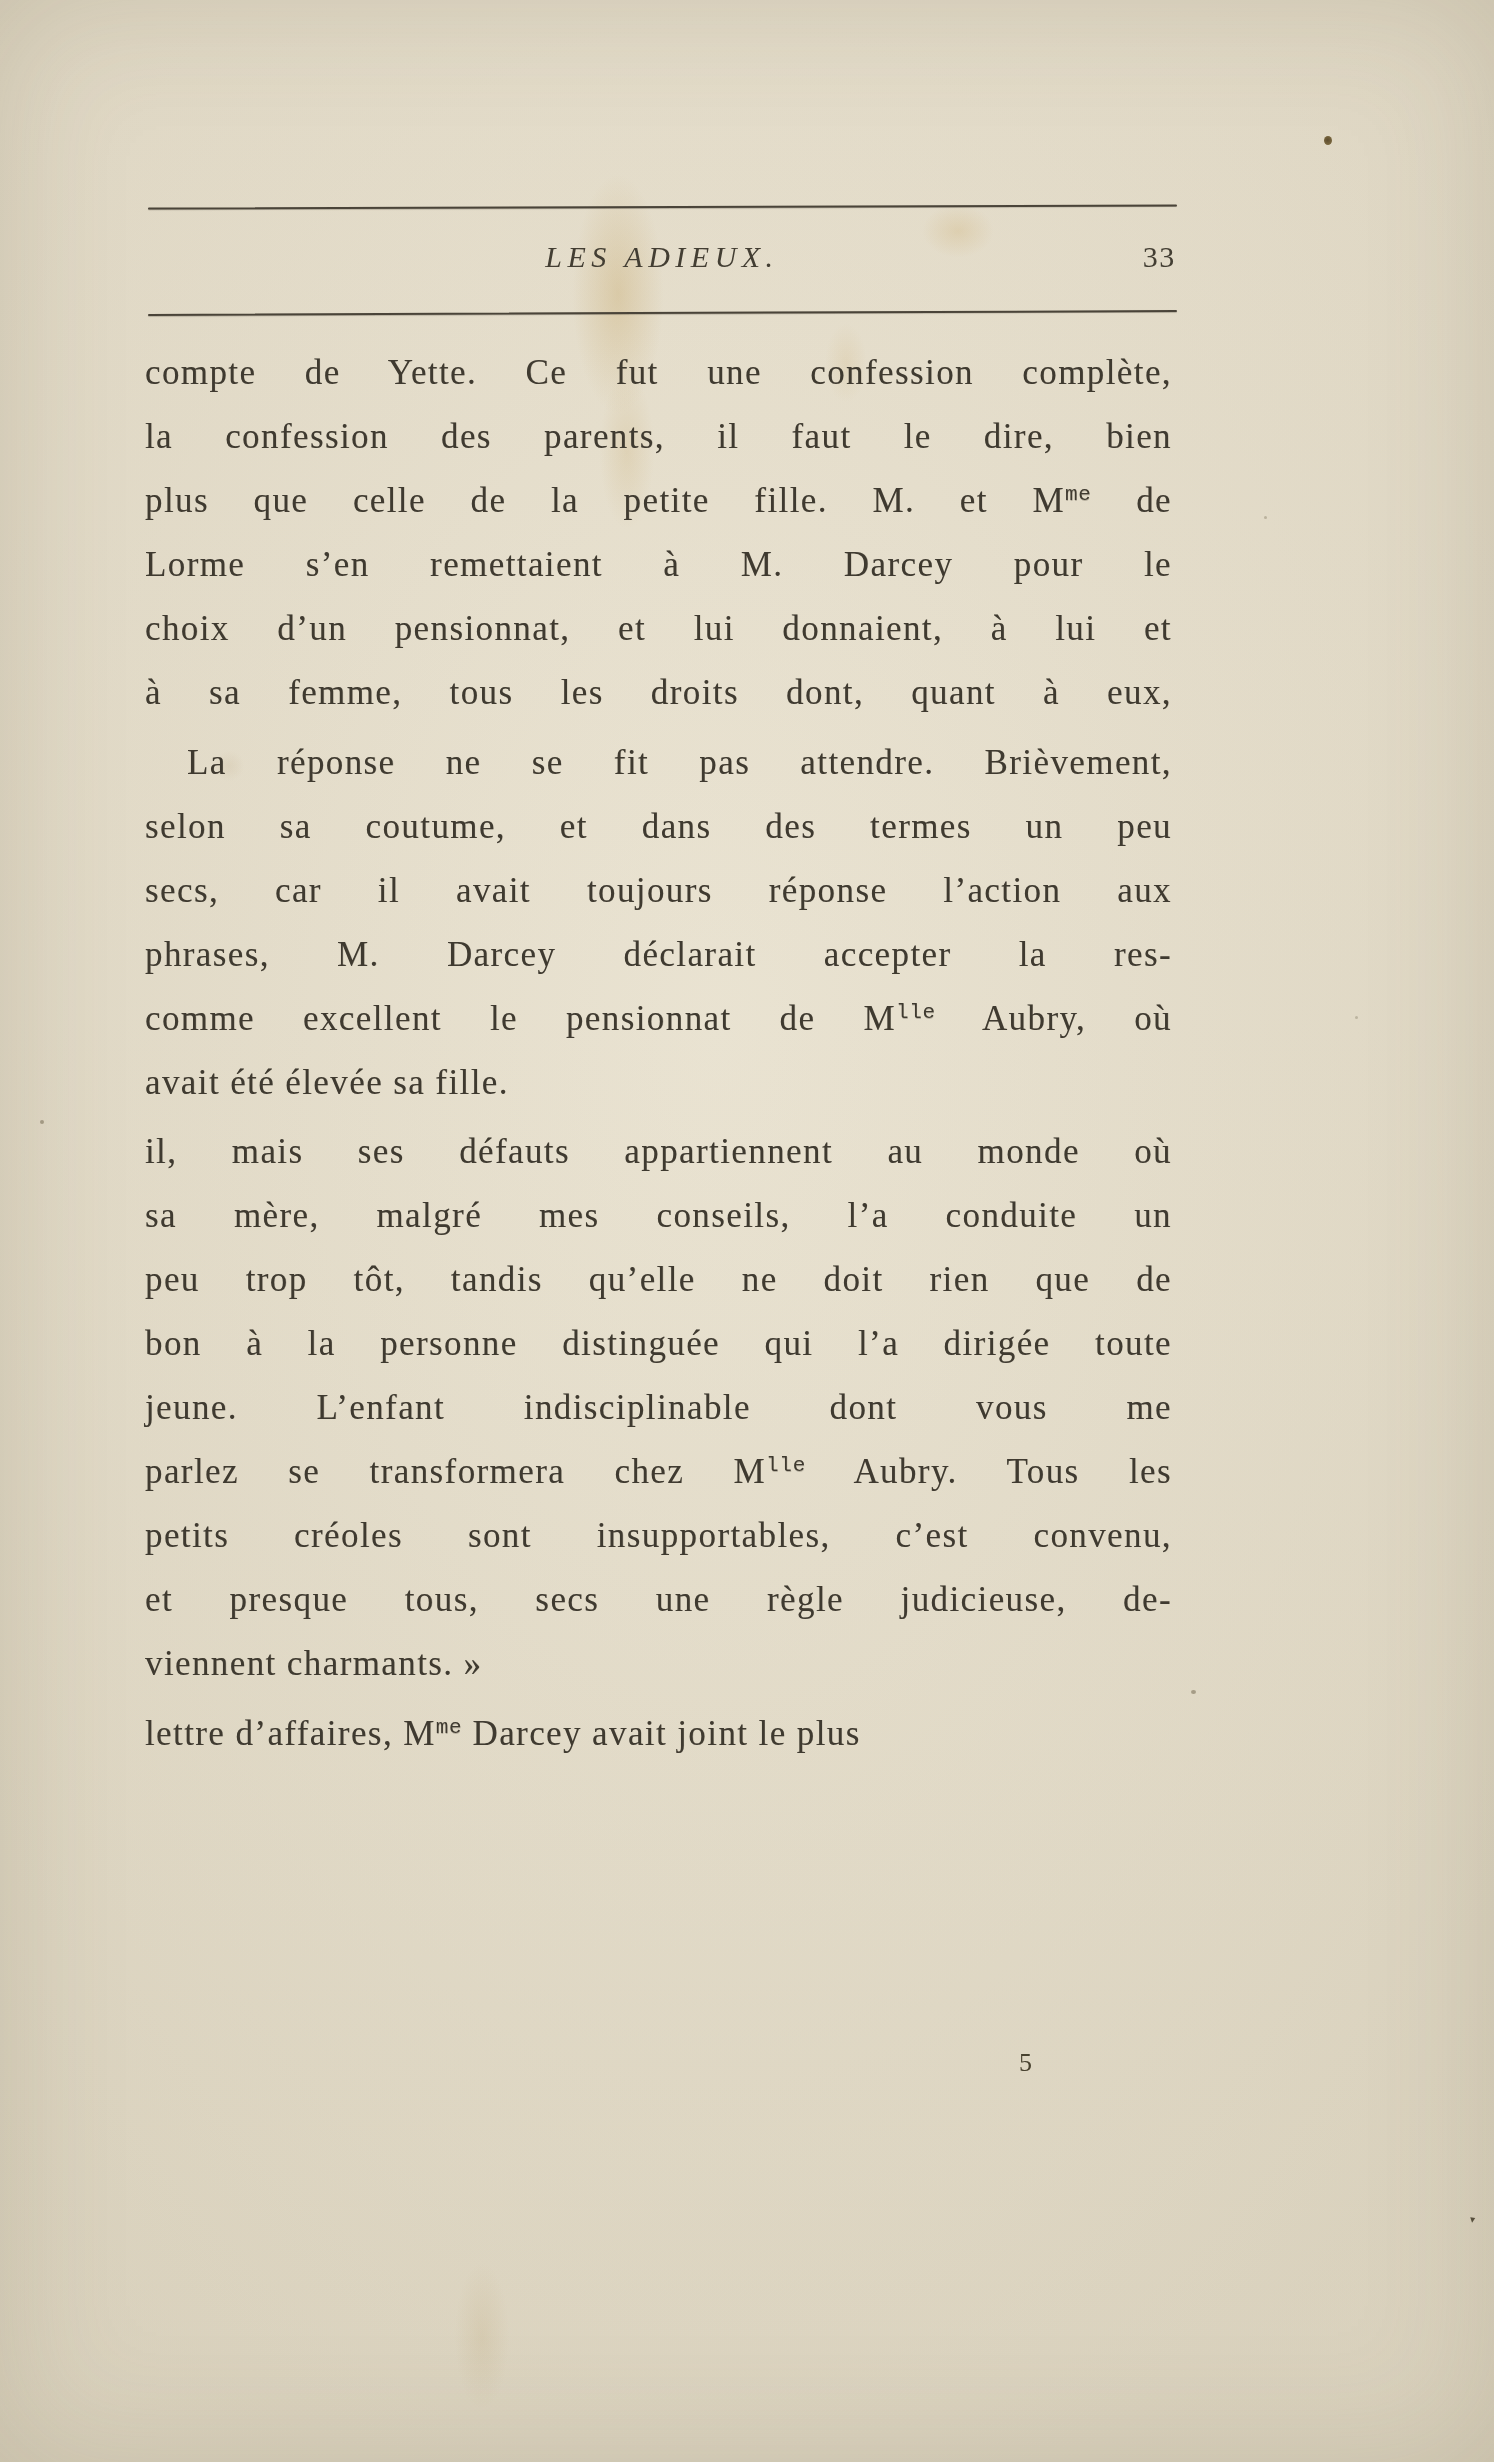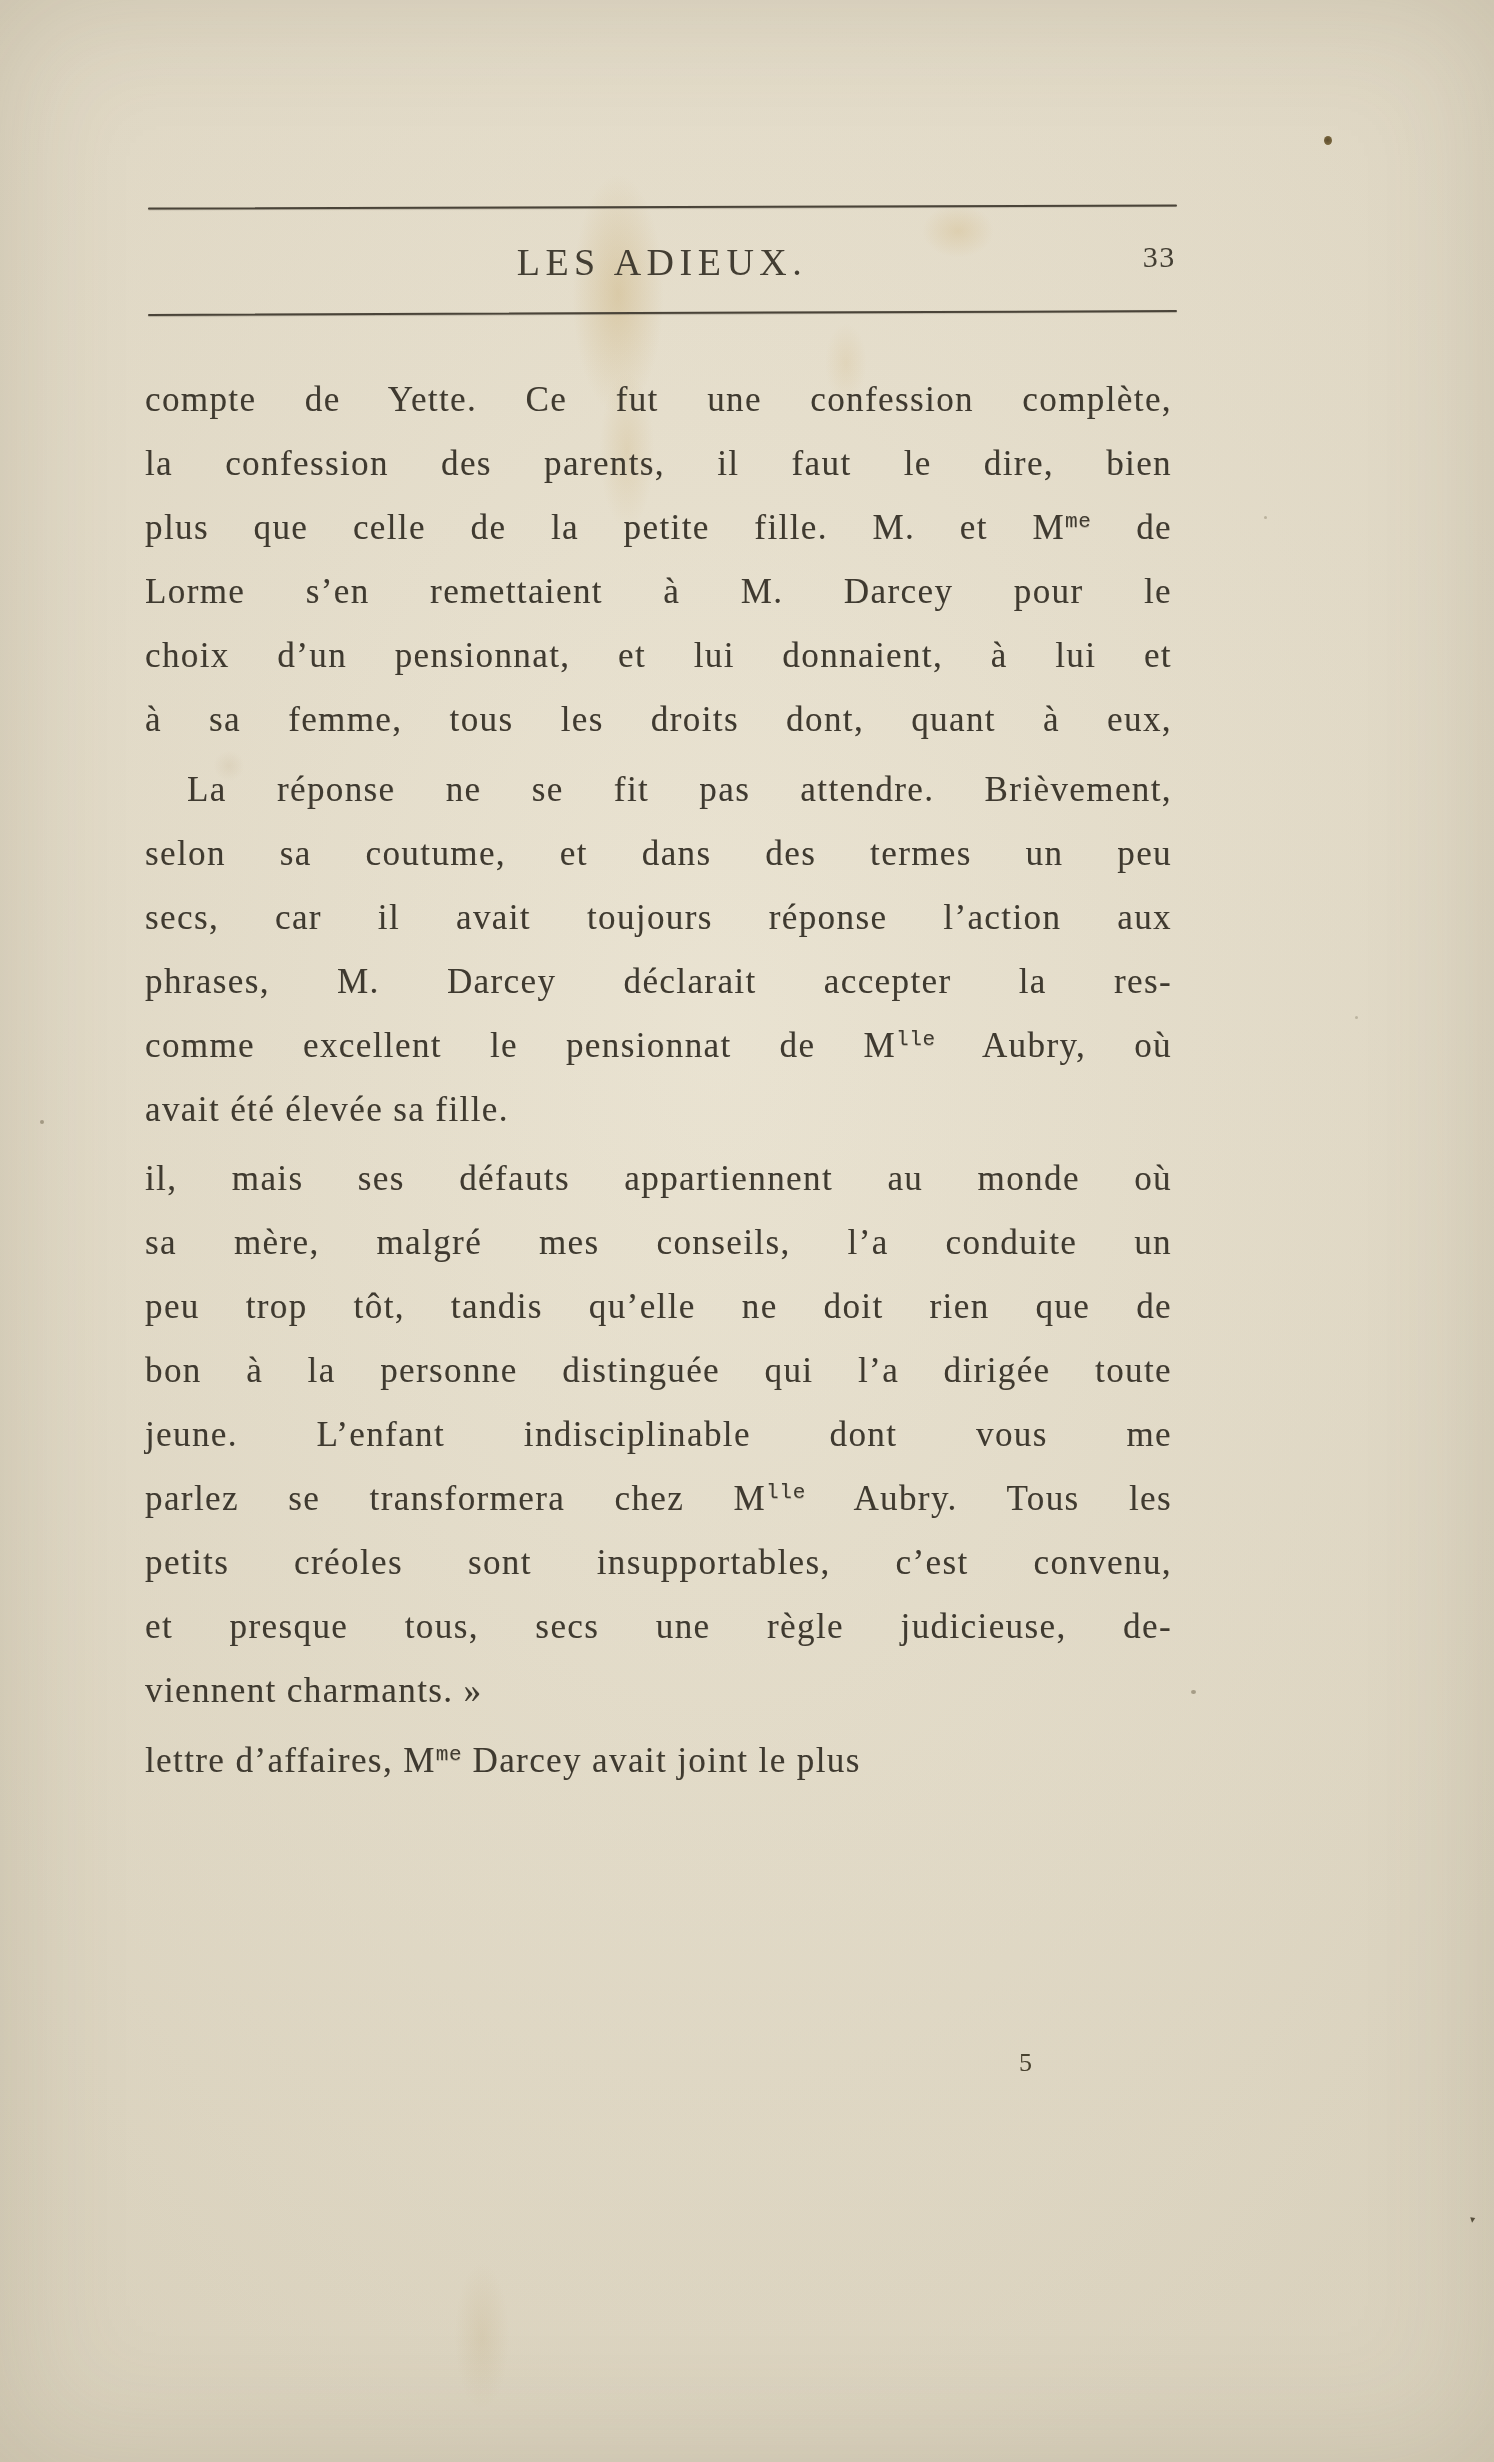--- a/index.html
+++ b/index.html
@@ -45,38 +45,39 @@
   .running-head {
     position: absolute;
     left: 147px;
     top: 240px;
     width: 1030px;
     height: 36px;
   }
   .running-title {
     display: block;
     text-align: center;
-    font-size: 38px;
+    font-size: 30px;
     letter-spacing: 5.5px;
     color: #433e33;
+    font-style: italic;
   }
   .page-number {
     position: absolute;
     right: 1.4px;
     top: 0;
     font-size: 30px;
     letter-spacing: 1.4px;
     color: #433e33;
   }
 
   
   .text-body {
     position: absolute;
     left: 145px;
-    top: 368px;
+    top: 341px;
     width: 1027px;
     font-size: 35px;
     line-height: 64px;
     letter-spacing: 1.4px;
     color: #3f3a30;
     text-shadow: 0.3px 0.3px 0.4px rgba(63,58,48,0.28);
   }
   .paragraph + .paragraph { margin-top: 5.5px; }
   .line {
     height: 64px;

